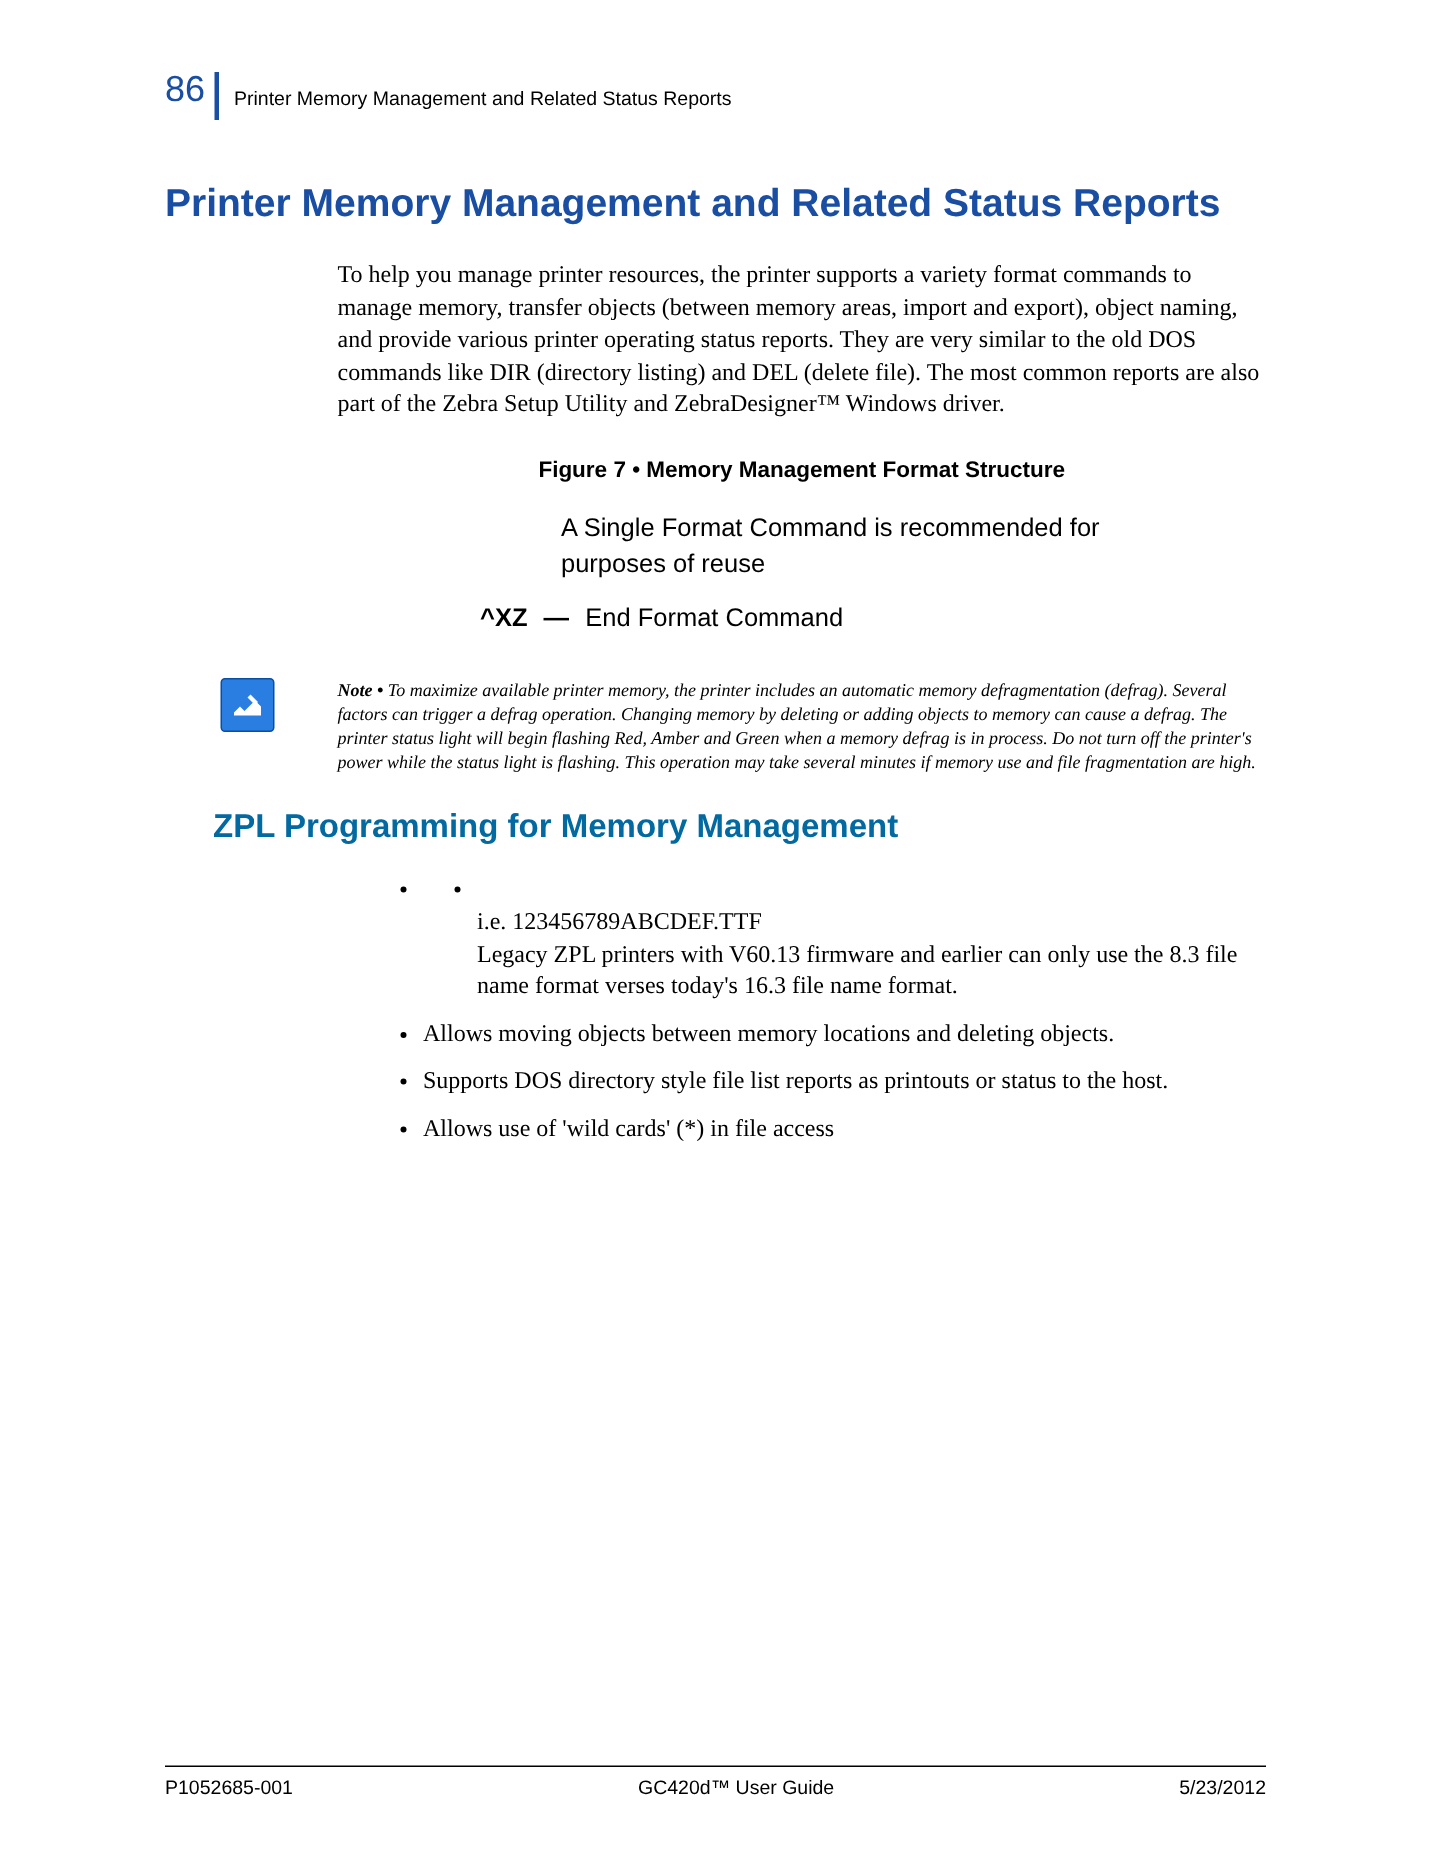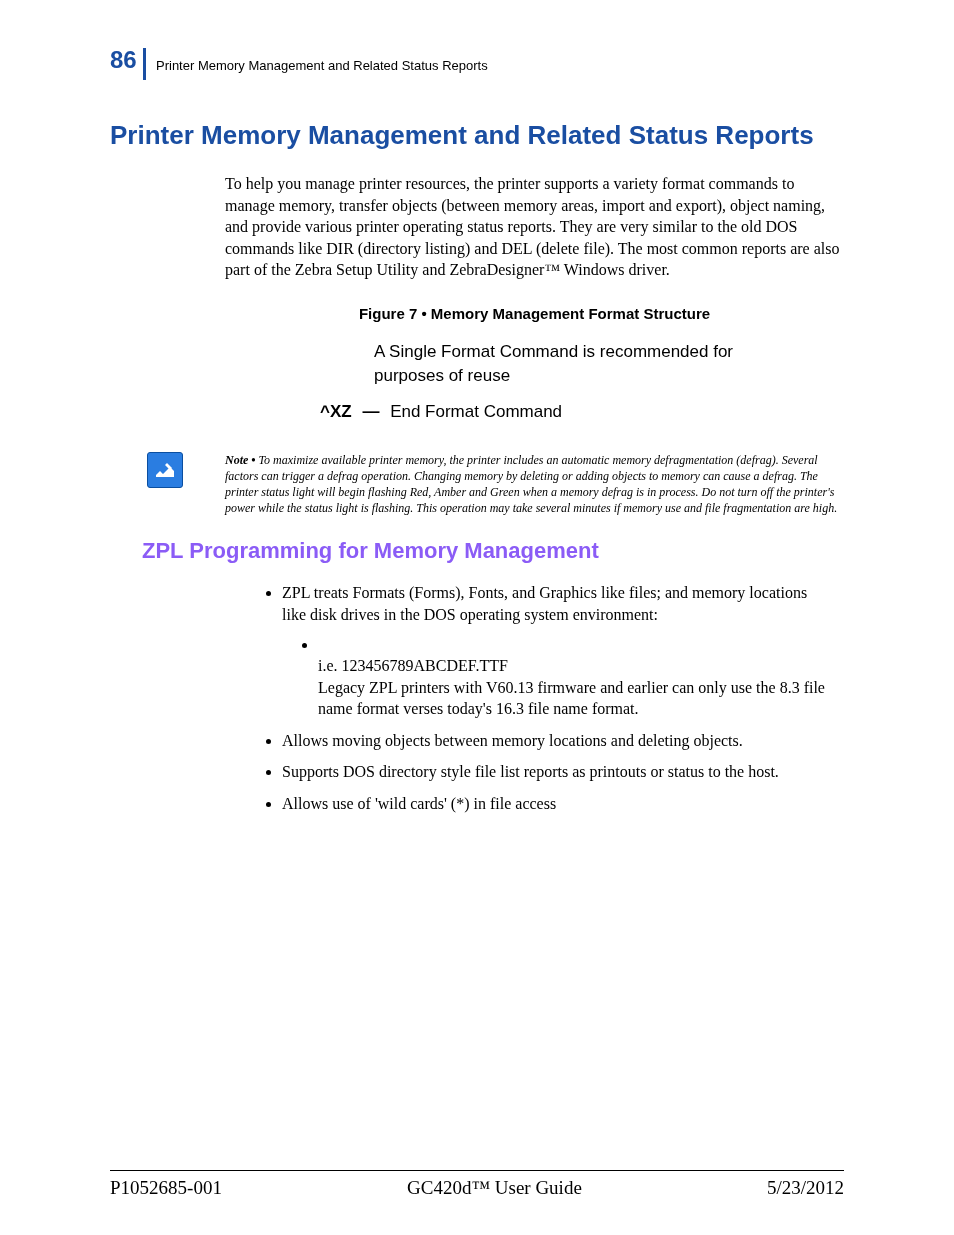--- a/index.html
+++ b/index.html
@@ -4,21 +4,21 @@
 <style>
   * { box-sizing: border-box; margin: 0; padding: 0; }
   html, body { width: 954px; height: 1235px; background: #fff; }
   body { font-family: "Times New Roman", Times, serif; color: #000; position: relative; }
 
   .page { position: relative; width: 954px; height: 1235px; padding: 48px 110px 0 110px; }
 
   .header-row { display: flex; align-items: flex-start; margin-bottom: 6px; }
   .page-num {
     font-family: Arial, Helvetica, sans-serif;
-    font-weight: 700; color: #1a4ea2; font-size: 24px;
+    font-weight: 400; color: #1a4ea2; font-size: 24px;
     width: 36px; text-align: right; padding-right: 21px;
     border-right: 3px solid #1a4ea2; height: 32px; line-height: 24px;
   }
   .running-head {
     font-family: Arial, Helvetica, sans-serif;
     font-size: 13px; color: #000; padding-left: 10px; padding-top: 10px;
   }
 
   h1.title {
     font-family: Arial, Helvetica, sans-serif;
@@ -48,34 +48,34 @@
     position: absolute; left: -78px; top: 0; width: 36px; height: 36px;
     background: #2a7de1; border: 1px solid #0a4ea0; border-radius: 3px;
     display: flex; align-items: center; justify-content: center;
   }
   .note-icon svg { width: 24px; height: 24px; }
   .note-wrap p { font-size: 12px; line-height: 1.35; font-style: italic; }
   .note-label { font-weight: 700; }
 
   h2.subhead {
     font-family: Arial, Helvetica, sans-serif;
-    font-weight: 700; font-size: 22px; color: #8b5cf6;
+    font-weight: 700; font-size: 22px; color: #0369a1;
     margin: 18px 0 18px 32px;
   }
 
   ul.lvl1 { list-style: disc; margin-left: 172px; font-size: 16px; line-height: 1.35; }
   ul.lvl1 > li { margin-bottom: 10px; padding-right: 10px; }
   ul.lvl2 { list-style: disc; margin-left: 36px; margin-top: 8px; }
   ul.lvl2 > li { margin-bottom: 8px; }
 
   .footer {
     position: absolute; left: 110px; right: 110px; bottom: 36px;
     border-top: 1px solid #000; padding-top: 6px;
-    font-size: 19px; display: flex; justify-content: space-between;
-    font-family: Liberation Serif, serif;
+    font-size: 13px; display: flex; justify-content: space-between;
+    font-family: Liberation Sans, sans-serif;
   }
 </style>
 </head>
 <body>
 
 <div class="page">
 
   <div class="header-row">
     <div class="page-num">86</div>
     <div class="running-head">Printer Memory Management and Related Status Reports</div>
@@ -109,21 +109,20 @@
     <p>
       <span class="note-label">Note • </span><span>To maximize available printer memory, the printer includes an automatic memory defragmentation (defrag). Several factors can trigger a defrag operation. Changing memory by deleting or adding objects to memory can cause a defrag. The printer status light will begin flashing Red, Amber and Green when a memory defrag is in process. Do not turn off the printer's power while the status light is flashing. This operation may take several minutes if memory use and file fragmentation are high.</span>
     </p>
   </div>
 
   <h2 class="subhead">ZPL Programming for Memory Management</h2>
 
 
   <ul class="lvl1">
     <li>
-      <span>ZPL treats Formats (Forms), Fonts, and Graphics like files; and memory locations like disk drives in the DOS operating system environment:</span>
       <ul class="lvl2">
         <li>
           <br>
           <span>i.e. 123456789ABCDEF.TTF</span><br>
           <span>Legacy ZPL printers with V60.13 firmware and earlier can only use the 8.3 file name format verses today's 16.3 file name format.</span>
         </li>
       </ul>
     </li>
     <li>Allows moving objects between memory locations and deleting objects.</li>
     <li>Supports DOS directory style file list reports as printouts or status to the host.</li>

